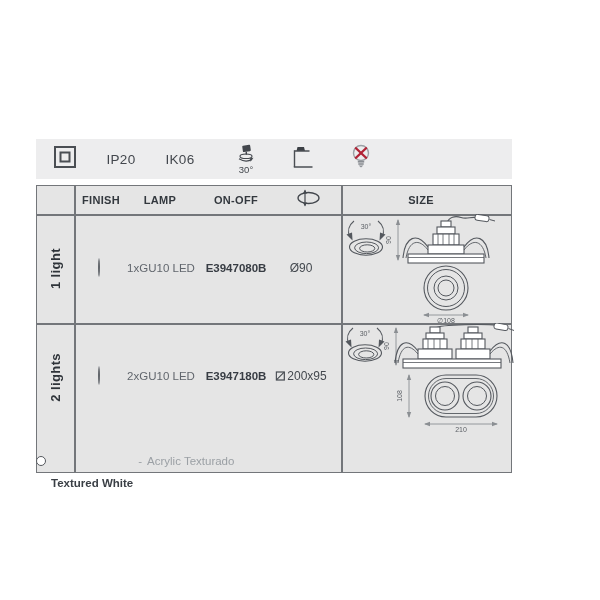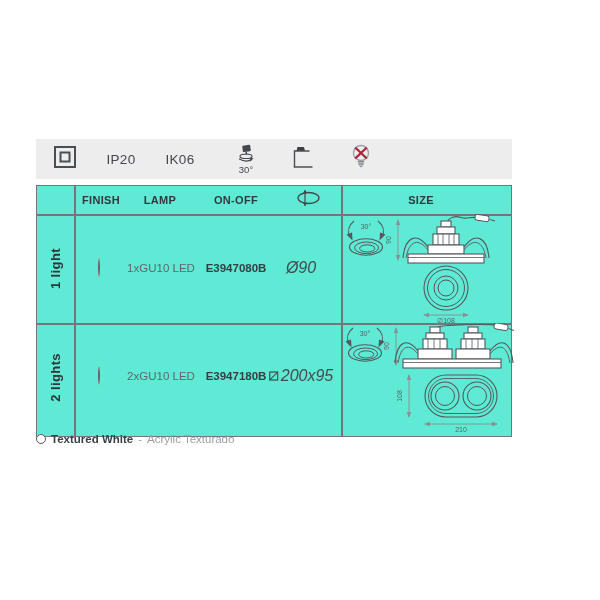--- a/index.html
+++ b/index.html
@@ -8,44 +8,44 @@
   
   .topbar{position:absolute;left:36px;top:139px;width:476px;height:40px;background:#ededee;}
   .topbar .abs{position:absolute;top:50%;transform:translate(-50%,-50%);}
   .spec-text{font-size:13.5px;letter-spacing:.3px;color:#43474d;font-weight:500;}
   .tilt-stack{display:flex;flex-direction:column;align-items:center;line-height:1;}
   .tilt-stack .deg{font-size:9.5px;color:#43474d;margin-top:1px;}
   .materials{position:absolute;right:8px;top:50%;transform:translateY(-50%);text-align:right;line-height:12.5px;}
   .materials .en{font-size:10px;font-weight:700;color:#3f444a;}
   .materials .es{font-size:10px;color:#a3a7ab;}
   
-  .spec-table{position:absolute;left:36px;top:185px;width:476px;height:252px;
-              border:1.5px solid #73767a;box-sizing:border-box;background:#5eead4;}
+  .spec-table{position:absolute;left:36px;top:185px;width:476px;height:288px;
+              border:1.5px solid #73767a;box-sizing:border-box;background:#e5e5e5;}
   .hline,.vline{position:absolute;background:#73767a;}
   .hline{left:0;right:0;height:1.5px;}
   .vline{top:0;bottom:0;width:1.5px;}
   .cellc{position:absolute;transform:translate(-50%,-50%);white-space:nowrap;}
   .th{font-size:11px;font-weight:700;color:#33383e;letter-spacing:.3px;}
   .row-label{position:absolute;left:0;width:37px;display:flex;align-items:center;justify-content:center;}
   .row-label span{writing-mode:vertical-rl;transform:rotate(180deg);font-size:13px;font-weight:700;color:#2f343a;letter-spacing:.4px;}
   .lamp-txt{font-size:11.5px;color:#61666d;}
   .code-txt{font-size:11.5px;font-weight:700;color:#383d44;}
-  .cut-txt{font-size:16px;font-weight:500;color:#44494f;display:inline-flex;align-items:center;gap:2px;font-style:italic;}
+  .cut-txt{font-size:12px;font-weight:500;color:#44494f;display:inline-flex;align-items:center;gap:2px;}
   .swatch{width:11px;height:11px;border:1.5px solid #63676c;border-radius:50%;background:#fff;box-sizing:border-box;}
   .size-svg{position:absolute;left:304px;width:176px;height:109px;}
   svg text{font-family:"Liberation Sans","DejaVu Sans",sans-serif;fill:#5b5f65;}
   
   .led-box{position:absolute;left:528px;top:362px;width:60px;height:69px;border:1.3px solid #9a9ea2;
            box-sizing:border-box;background:#fff;display:flex;flex-direction:column;align-items:center;justify-content:space-between;padding:3px 0;}
   .led-box .title{font-size:7px;font-weight:600;color:#3f444a;letter-spacing:.2px;}
   .led-box .pag{font-size:7.5px;color:#4a4e54;}
   
   .legend{position:absolute;left:36px;top:433px;display:flex;align-items:center;gap:5px;}
   .legend .dot{width:10px;height:10px;border:1.5px solid #55595e;border-radius:50%;background:#fff;box-sizing:border-box;}
-  .legend .en{font-size:11.5px;font-weight:600;color:#3a3f45;}
+  .legend .en{font-size:11.5px;font-weight:600;color:#3a3f45;margin-top:44px;}
   .legend .es{font-size:11.5px;color:#9ba0a5;}
 </style>
 </head>
 <body>
 
 <div class="page">
 
   <div class="topbar">
     <span class="abs" style="left:29px;">
       <svg width="24" height="24" viewBox="0 0 24 24">

